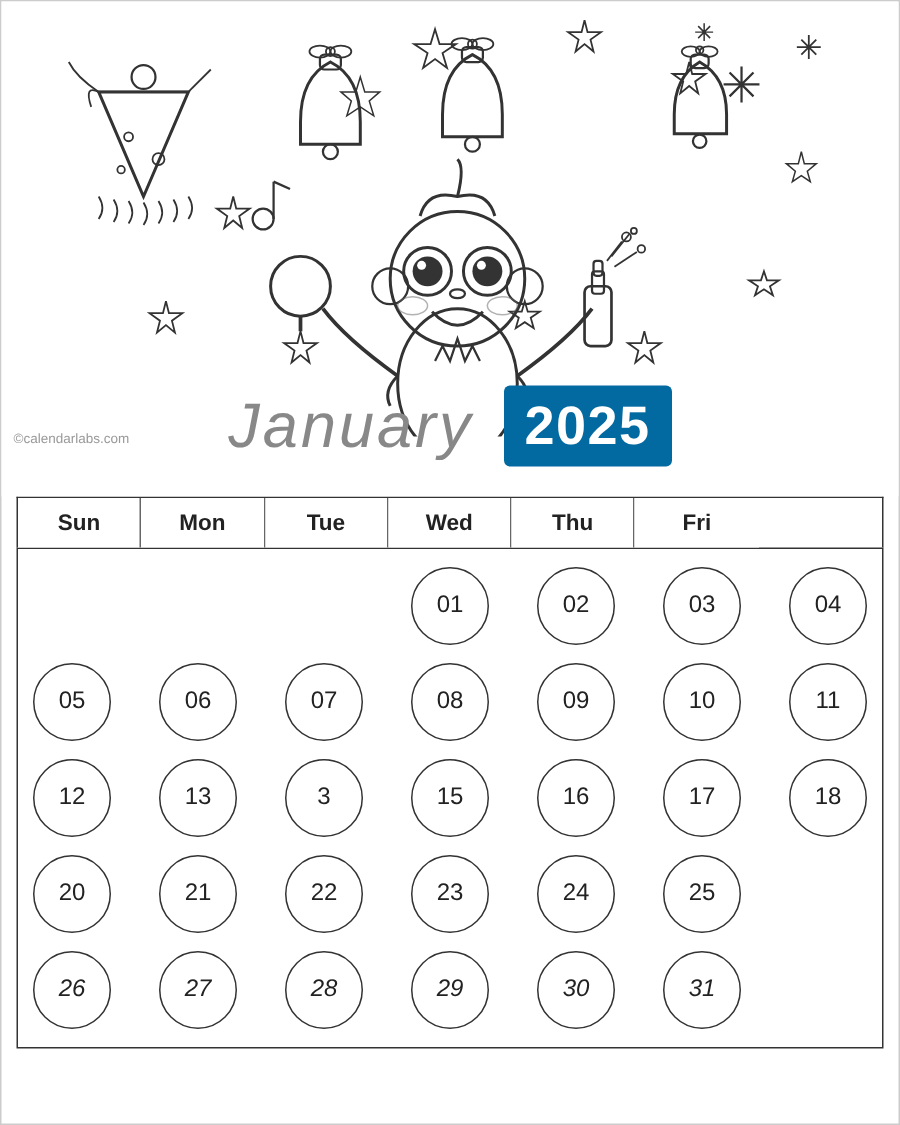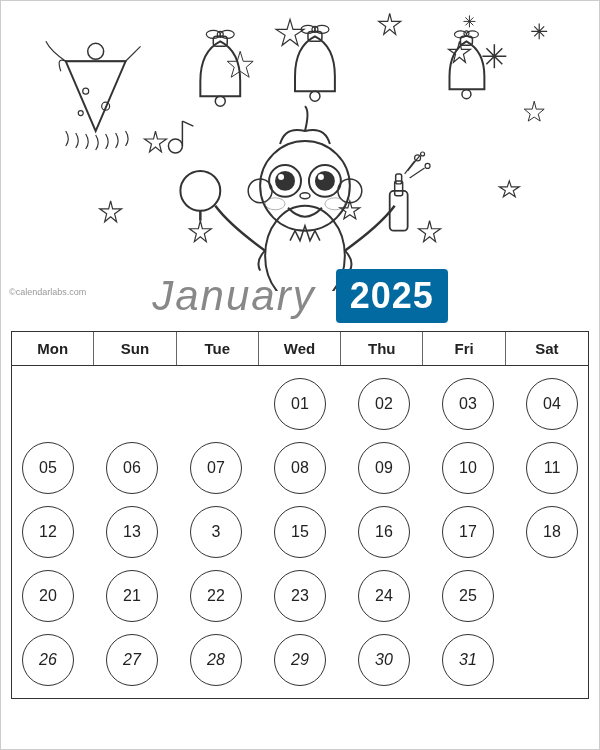--- a/index.html
+++ b/index.html
@@ -59,21 +59,21 @@
       margin-left: 10px;
       letter-spacing: 1px;
     }
 
     .title-row {
       display: flex;
       align-items: center;
       justify-content: center;
       width: 100%;
       position: absolute;
-      bottom: 8px;
+      bottom: 20px;
     }
 
     
     .illustration-svg {
       position: absolute;
       top: 0;
       left: 0;
       width: 100%;
       height: 290px;
     }
@@ -302,27 +302,26 @@
     <div class="title-row">
       <span class="month-title">January</span>
       <span class="year-badge">2025</span>
     </div>
     <span class="watermark">©calendarlabs.com</span>
   </div>
 
   <div class="calendar-section">
 
     <div class="day-headers">
+      <div class="day-header">Sun</div>
       <div class="day-header">Mon</div>
-      <div class="day-header">Sun</div>
       <div class="day-header">Tue</div>
       <div class="day-header">Wed</div>
       <div class="day-header">Thu</div>
       <div class="day-header">Fri</div>
-      <div class="day-header">Sat</div>
     </div>
 
     <div class="calendar-grid">
 
       <div class="calendar-row">
         <div class="day-cell">
             <div class="empty-cell"></div>
           </div>
         <div class="day-cell">
             <div class="empty-cell"></div>

